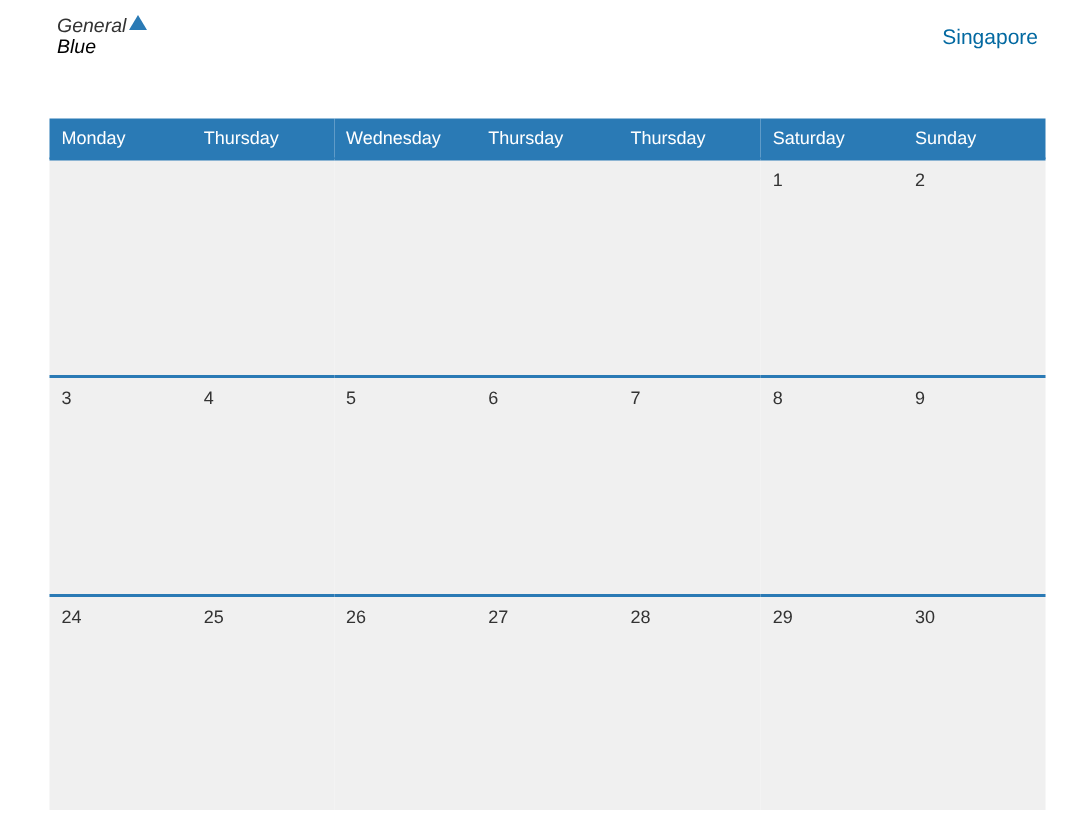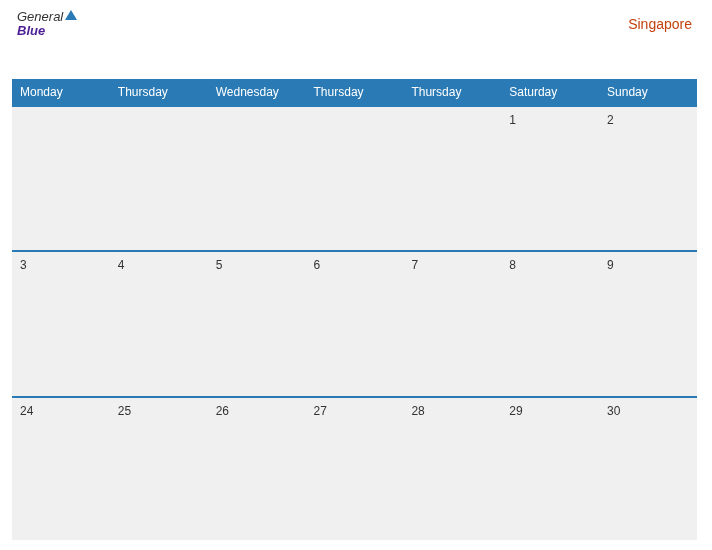--- a/index.html
+++ b/index.html
@@ -8,21 +8,21 @@
       height: 550px;
       background: #fff;
       font-family: Arial, sans-serif;
       overflow: hidden;
     }
 
     .calendar-container {
       width: 712px;
       height: 550px;
       background: #fff;
-      padding: 10px 15px 10px 12px;
+      padding: 10px 15px 10px 33px;
       display: flex;
       flex-direction: column;
     }
 
     .header {
       display: flex;
       align-items: center;
       justify-content: space-between;
       margin-bottom: 8px;
       padding: 0 5px;
@@ -36,23 +36,23 @@
     }
 
     .logo-general {
       font-size: 13px;
       color: #333;
       font-style: italic;
     }
 
     .logo-blue {
       font-size: 13px;
-      color: #4c1d95;
+      color: #000000;
       font-style: italic;
-      font-weight: bold;
+      font-weight: normal;
     }
 
     .logo-icon {
       display: inline-block;
       width: 0;
       height: 0;
       border-left: 6px solid transparent;
       border-right: 6px solid transparent;
       border-bottom: 10px solid #2a7ab5;
       margin-left: 2px;
@@ -69,21 +69,21 @@
     .month-title {
       font-size: 36px;
       font-weight: normal;
       color: #222;
       text-align: center;
       flex: 1;
     }
 
     .location {
       font-size: 14px;
-      color: #c2410c;
+      color: #0369a1;
       text-align: right;
       min-width: 80px;
     }
 
     .calendar-table {
       width: 100%;
       border-collapse: collapse;
       flex: 1;
       margin-top: 32px;
     }

